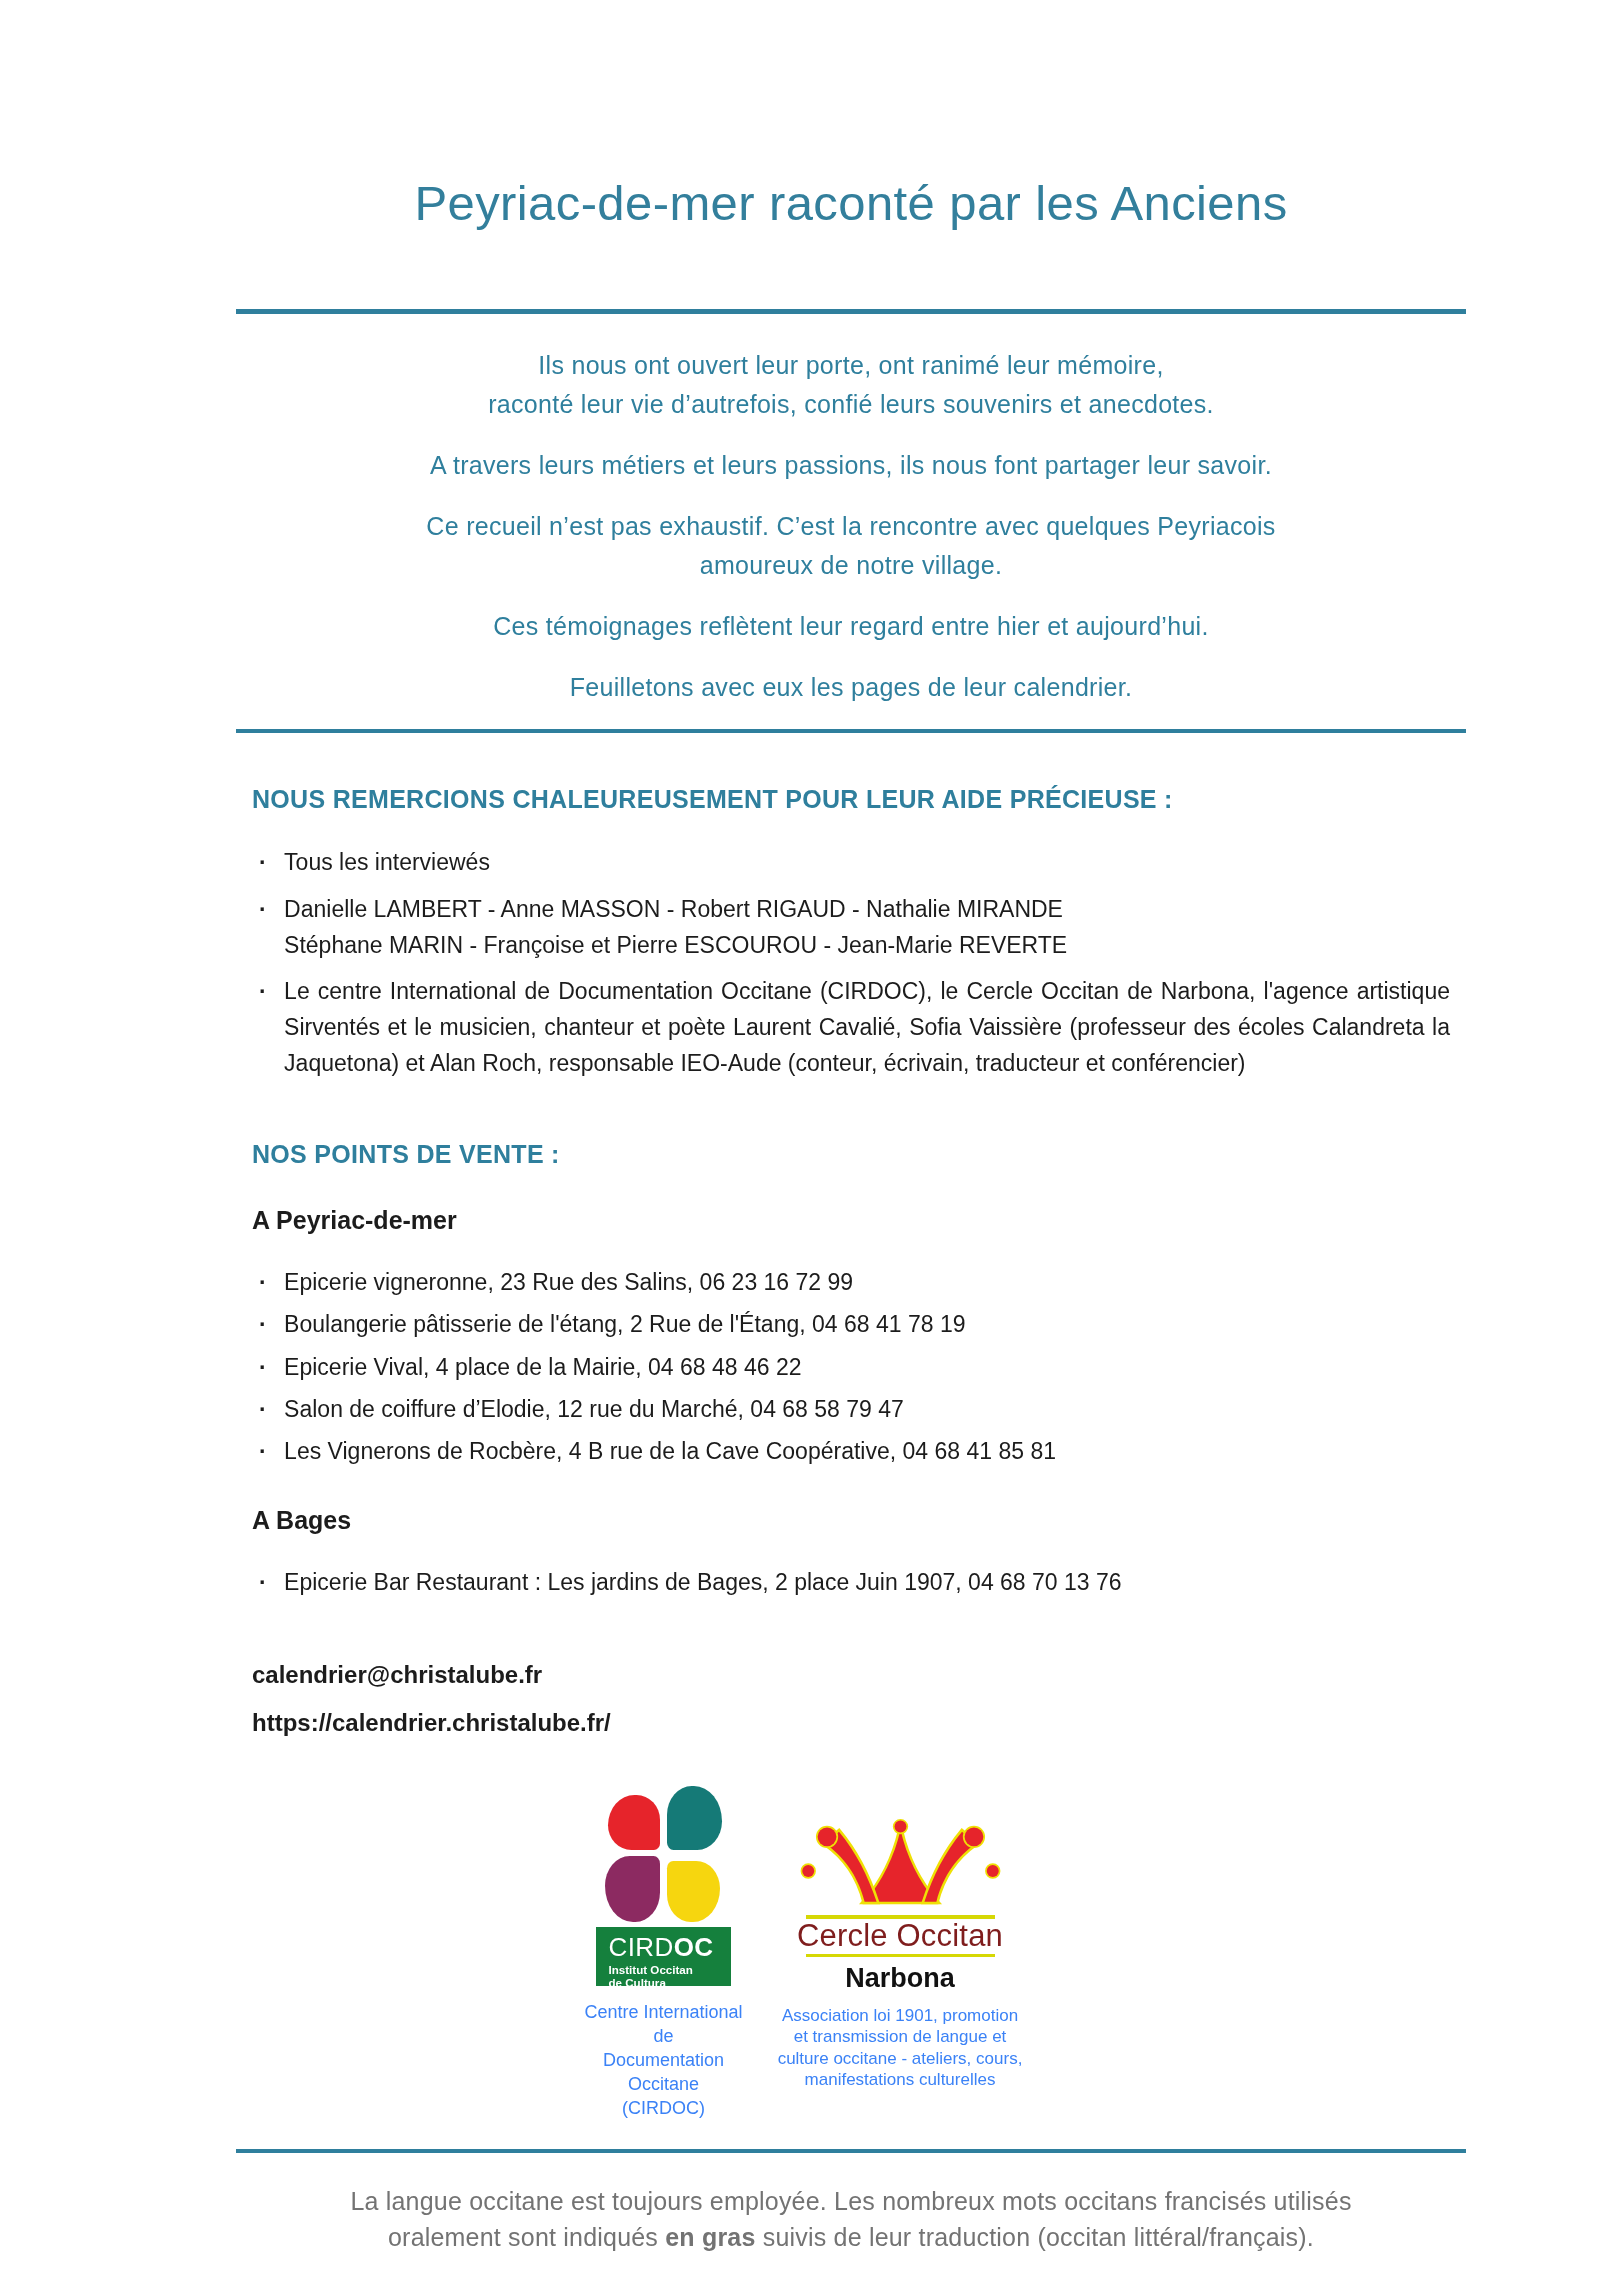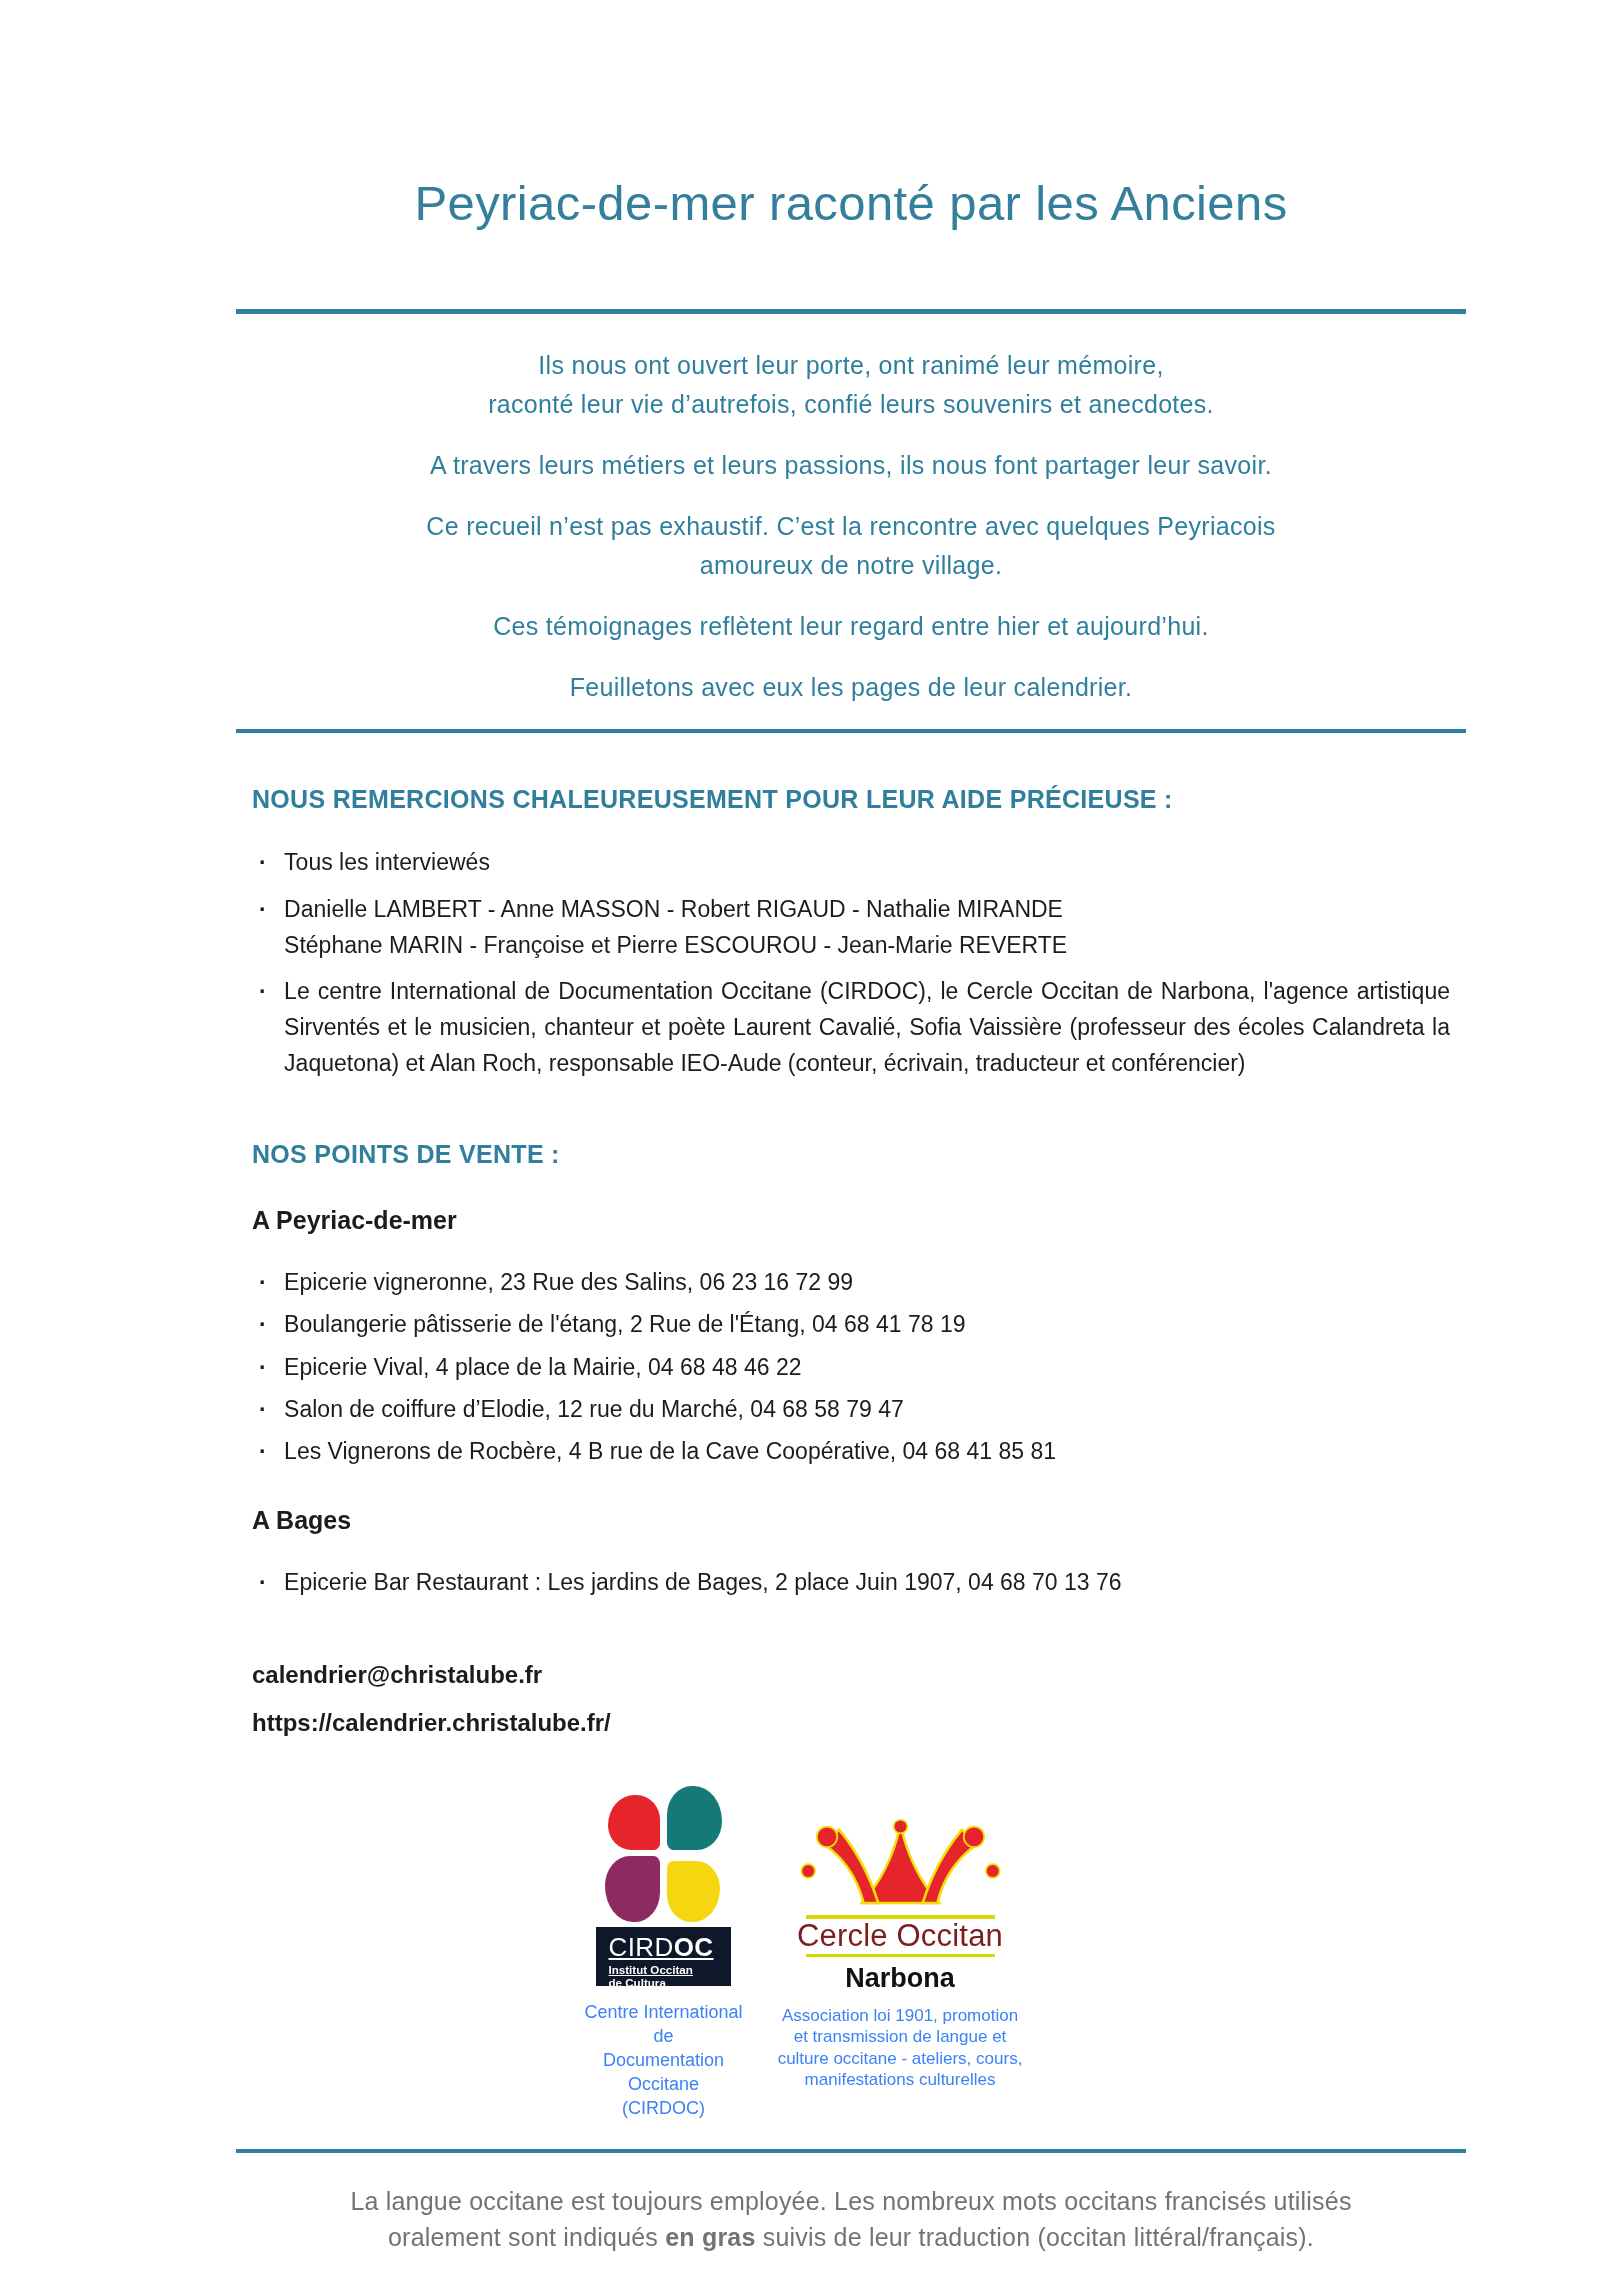--- a/index.html
+++ b/index.html
@@ -45,21 +45,21 @@
   .caption{margin-top:14.3px;color:#3b82f6;font-size:18px;line-height:24px;white-space:pre-line;}
 
   
   .cirdoc{width:169px;}
   .blobs{width:127px;margin:0 auto;display:grid;grid-template-columns:57px 57px;gap:5.3px 7.1px;align-items:end;justify-content:center;}
   .blob{display:block;}
   .blob-red{width:52px;height:55px;background:#e6242b;border-radius:52% 46% 12% 46% / 56% 46% 12% 46%;justify-self:end;}
   .blob-teal{width:55px;height:64px;background:#157a77;border-radius:46% 52% 46% 12% / 46% 56% 46% 12%;justify-self:start;}
   .blob-purple{width:55px;height:66px;background:#8c2a61;border-radius:46% 12% 46% 52% / 46% 12% 46% 56%;justify-self:end;}
   .blob-yellow{width:53px;height:61px;background:#f6d60f;border-radius:12% 46% 52% 46% / 12% 46% 56% 46%;justify-self:start;}
-  .cirdoc-box{width:135px;height:59px;background:#0f172a;margin:5.3px auto 0;box-sizing:border-box;padding:7.1px 0 0 12.5px;text-align:left;color:#fff;text-decoration:underline;}
+  .cirdoc-box{width:135px;height:59px;background:#15803d;margin:5.3px auto 0;box-sizing:border-box;padding:7.1px 0 0 12.5px;text-align:left;color:#fff;}
   .cirdoc-name{font-size:26px;letter-spacing:0.4px;line-height:27px;}
   .cirdoc-name b{font-weight:700;}
   .cirdoc-sub{font-size:11.6px;font-weight:700;line-height:13.4px;margin-top:1.8px;white-space:pre-line;}
 
   
   .cercle{width:250px;padding-top:32px;}
   .yline{width:189px;height:3.6px;background:#d6d804;margin:0 auto;}
   .cercle-title{font-size:31px;font-weight:400;color:#7f1d1d;letter-spacing:0.2px;line-height:32px;margin:0.9px 0 1.8px;}
   .cercle-sub{font-size:27px;font-weight:700;color:#111;margin-top:7.1px;line-height:28.5px;}
   .cercle .caption{margin-top:12px;font-size:17px;line-height:21.4px;}

